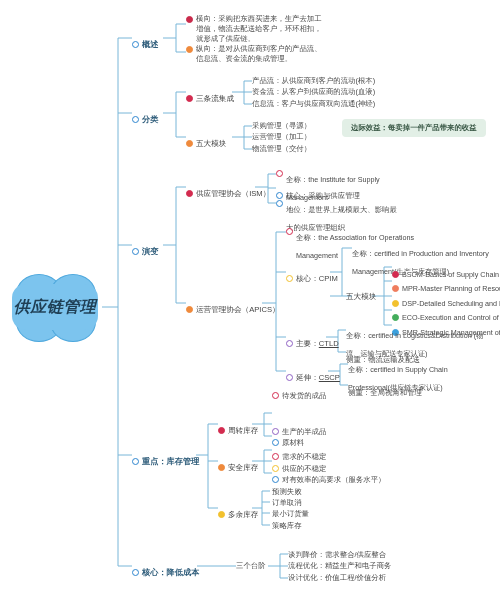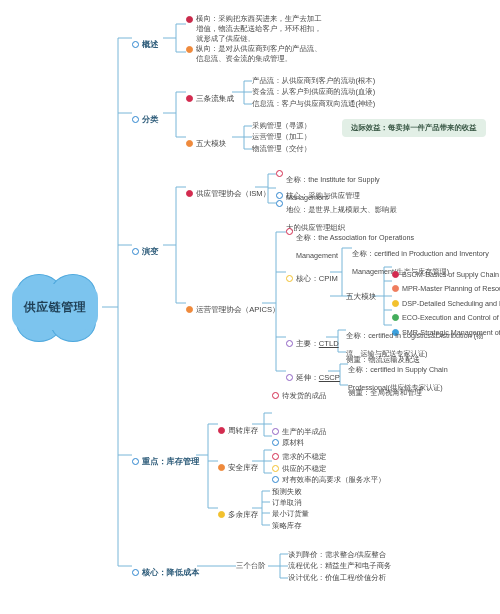--- a/index.html
+++ b/index.html
@@ -25,21 +25,21 @@
   .root .cloudwrap{position:relative;width:94px;height:70px;}
   .root .petal{position:absolute;background:#7cc4ee;border:1px solid #4ea8dd;border-radius:50%;}
   .root .p1{left:8px;top:2px;width:44px;height:38px;}
   .root .p2{left:42px;top:2px;width:44px;height:38px;}
   .root .p3{left:8px;top:30px;width:44px;height:38px;}
   .root .p4{left:42px;top:30px;width:44px;height:38px;}
   .root .center{position:absolute;left:4px;top:12px;width:86px;height:46px;background:#7cc4ee;border-radius:14px;}
   .root .rlabel{
     position:absolute;left:0;top:0;width:94px;height:70px;
     display:flex;align-items:center;justify-content:center;
-    font-size:12px;font-weight:bold;color:#1f3f55;letter-spacing:.5px;
+    font-size:16px;font-weight:bold;color:#1f3f55;letter-spacing:.5px;font-style:italic;
   }
 
   .main-label{font-size:8.2px;font-weight:bold;color:#2e5c7a;}
   .branch-label{font-size:7.6px;font-weight:normal;color:#444;}
   .leaf-label{font-size:7.4px;color:#4a4a4a;}
   .en{font-size:7.2px;color:#4a4a4a;}
 
   
   .bul{
     display:inline-block;width:7px;height:7px;border-radius:50%;

